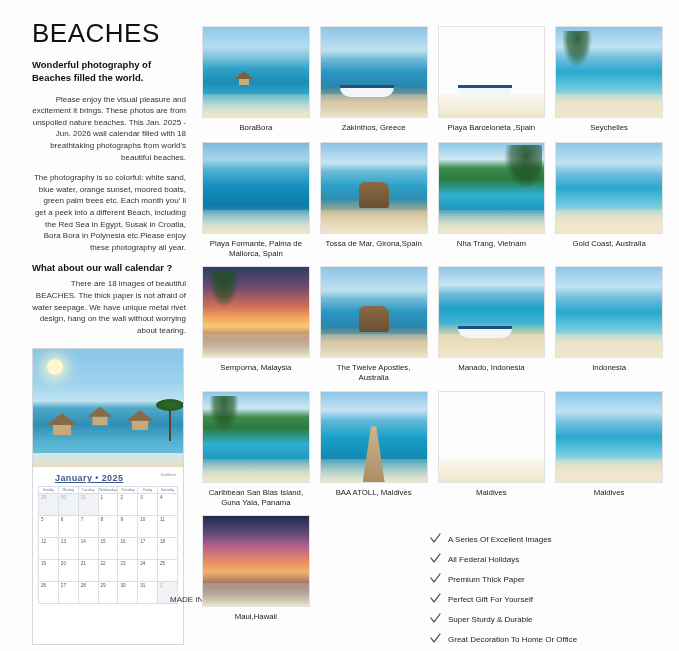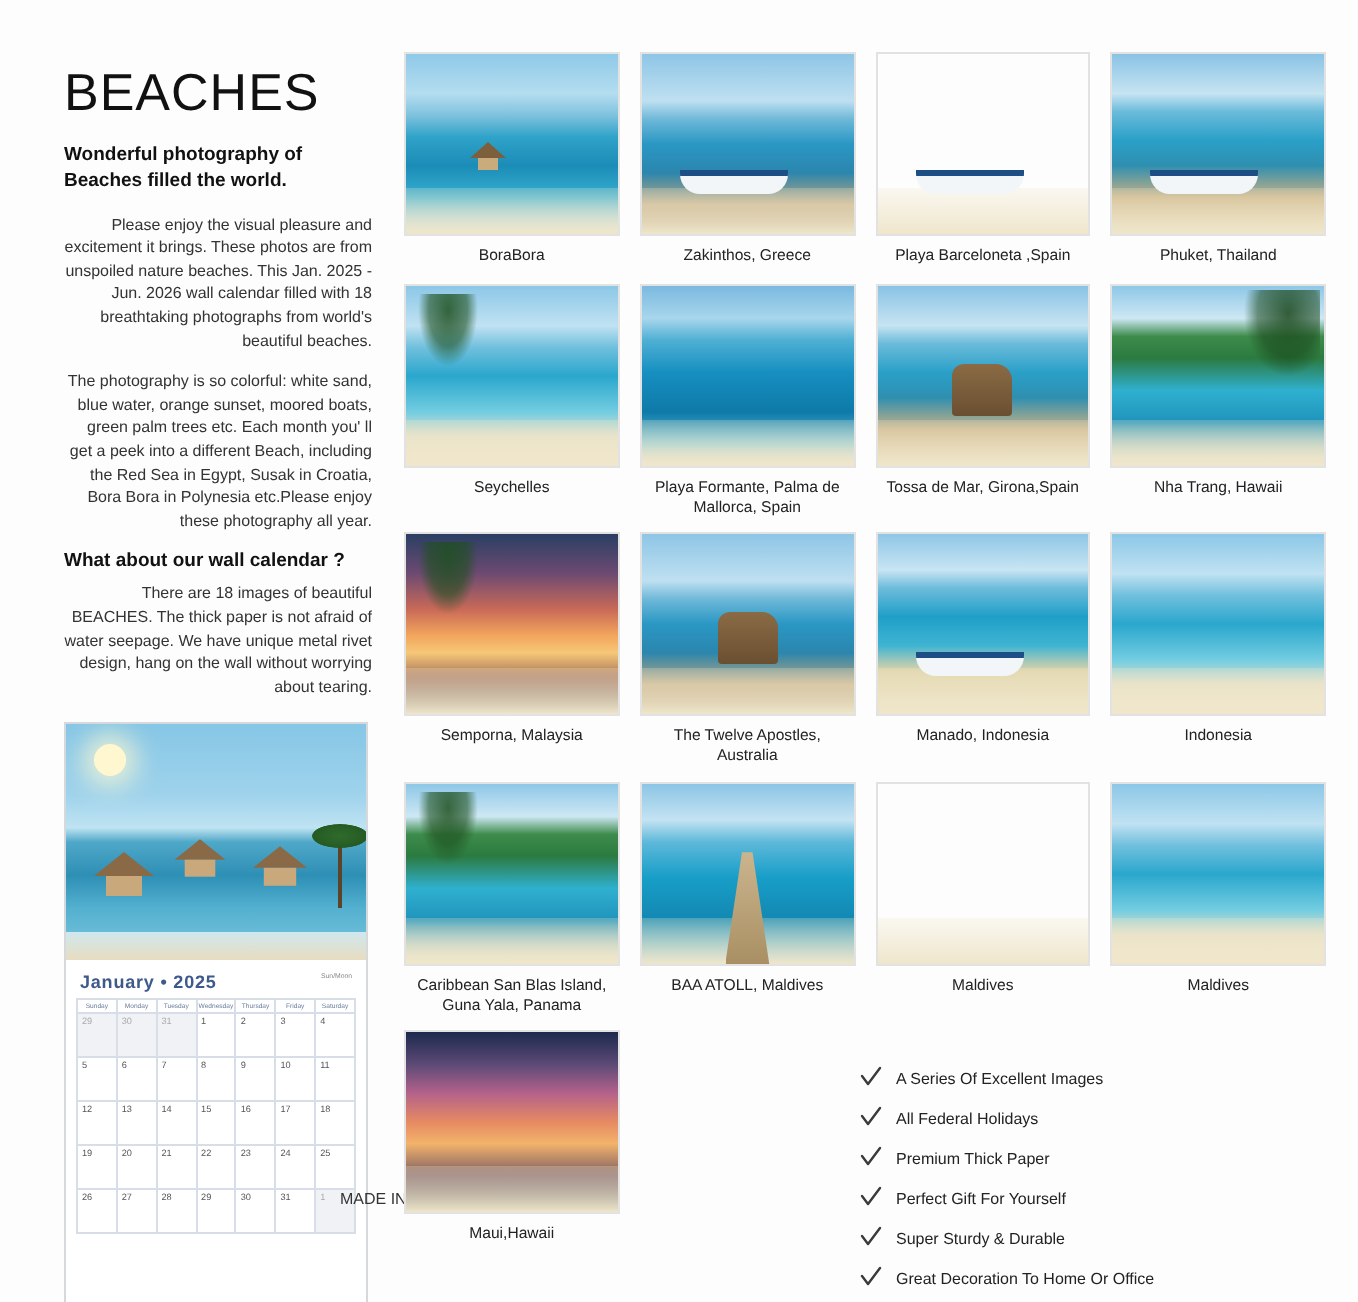--- a/index.html
+++ b/index.html
@@ -13,21 +13,21 @@
   #page {
     position: relative;
     width: 679px; height: 651px;
     background: #fdfdfd;
     display: flex;
   }
 
   
   .left-col {
     width: 196px;
-    padding: 31px 10px 8px 32px;
+    padding: 18px 10px 8px 32px;
     position: relative;
   }
   .title {
     font-size: 26px;
     font-weight: normal;
     letter-spacing: 0.5px;
     color: #111;
     margin: 0 0 10px 0;
     font-family: "Liberation Sans", sans-serif;
   }
@@ -105,21 +105,21 @@
     position: absolute; left: 0; right: 0; bottom: 0; height: 14px;
     background: linear-gradient(to bottom, #cfe8ef, #e8dcc0);
   }
   .cal-grid {
     padding: 4px 5px 6px 5px;
     background: #fff;
     height: 178px;
   }
   .cal-month {
     font-size: 9px; color: #3d5a8a; letter-spacing: .4px;
-    margin: 2px 0 3px 2px; font-weight: bold;
+    margin: 2px 0 3px 17px; font-weight: bold; text-decoration: underline;
   }
   .cal-note {
     position: absolute; right: 7px; top: 124px;
     font-size: 3.4px; color: #888;
   }
   table.cal {
     width: 100%; border-collapse: collapse;
     font-size: 4.6px; color: #444; table-layout: fixed;
   }
   table.cal th {
@@ -391,56 +391,55 @@
         <div class="cell">
           <div class="thumb">
             <div class="ph tropic"></div>
             <div class="overlay-shore"></div>
             <div class="overlay-boat"></div>
           </div>
           <div class="cap">Playa Barceloneta ,Spain</div>
         </div>
         <div class="cell">
           <div class="thumb">
+            <div class="ph whitebeach"></div>
+            <div class="overlay-shore"></div>
+            <div class="overlay-palm"></div>
+          </div>
+          <div class="cap">Seychelles</div>
+        </div>
+        <div class="cell">
+          <div class="thumb">
+            <div class="ph sky-sea2"></div>
+            <div class="overlay-shore"></div>
+          </div>
+          <div class="cap">Playa Formante, Palma de Mallorca, Spain</div>
+        </div>
+        <div class="cell">
+          <div class="thumb">
             <div class="ph rockisle"></div>
             <div class="overlay-shore"></div>
-            <div class="overlay-boat"></div>
-          </div>
-          <div class="cap">Phuket, Thailand</div>
+            <div class="overlay-rock"></div>
+          </div>
+          <div class="cap">Tossa de Mar, Girona,Spain</div>
+        </div>
+        <div class="cell">
+          <div class="thumb">
+            <div class="ph palmbeach"></div>
+            <div class="overlay-shore"></div>
+            <div class="overlay-palm-r"></div>
+          </div>
+          <div class="cap">Nha Trang, Vietnam</div>
         </div>
         <div class="cell">
           <div class="thumb">
             <div class="ph whitebeach"></div>
             <div class="overlay-shore"></div>
-            <div class="overlay-palm"></div>
-          </div>
-          <div class="cap">Seychelles</div>
-        </div>
-        <div class="cell">
-          <div class="thumb">
-            <div class="ph sky-sea2"></div>
-            <div class="overlay-shore"></div>
-          </div>
-          <div class="cap">Playa Formante, Palma de Mallorca, Spain</div>
-        </div>
-        <div class="cell">
-          <div class="thumb">
-            <div class="ph rockisle"></div>
-            <div class="overlay-shore"></div>
-            <div class="overlay-rock"></div>
-          </div>
-          <div class="cap">Tossa de Mar, Girona,Spain</div>
-        </div>
-        <div class="cell">
-          <div class="thumb">
-            <div class="ph palmbeach"></div>
-            <div class="overlay-shore"></div>
-            <div class="overlay-palm-r"></div>
-          </div>
-          <div class="cap">Nha Trang, Hawaii</div>
+          </div>
+          <div class="cap">Gold Coast, Australia</div>
         </div>
         <div class="cell">
           <div class="thumb">
             <div class="ph sunset"></div>
             <div class="overlay-shore"></div>
             <div class="overlay-palm"></div>
           </div>
           <div class="cap">Semporna, Malaysia</div>
         </div>
         <div class="cell">

